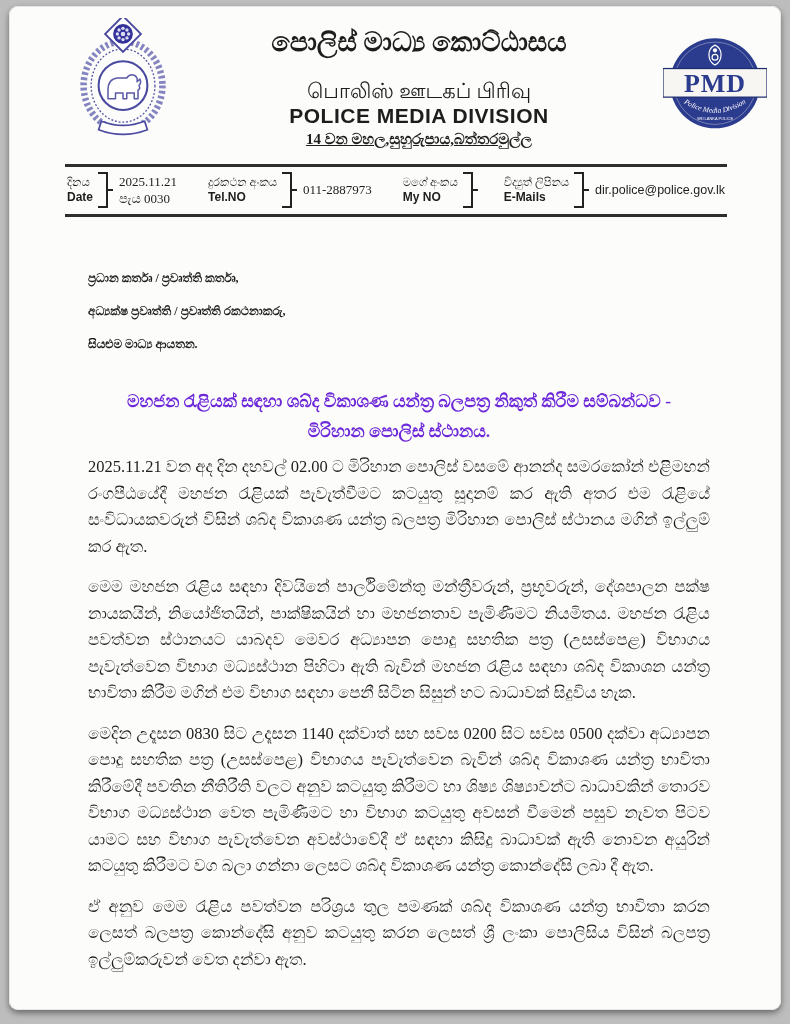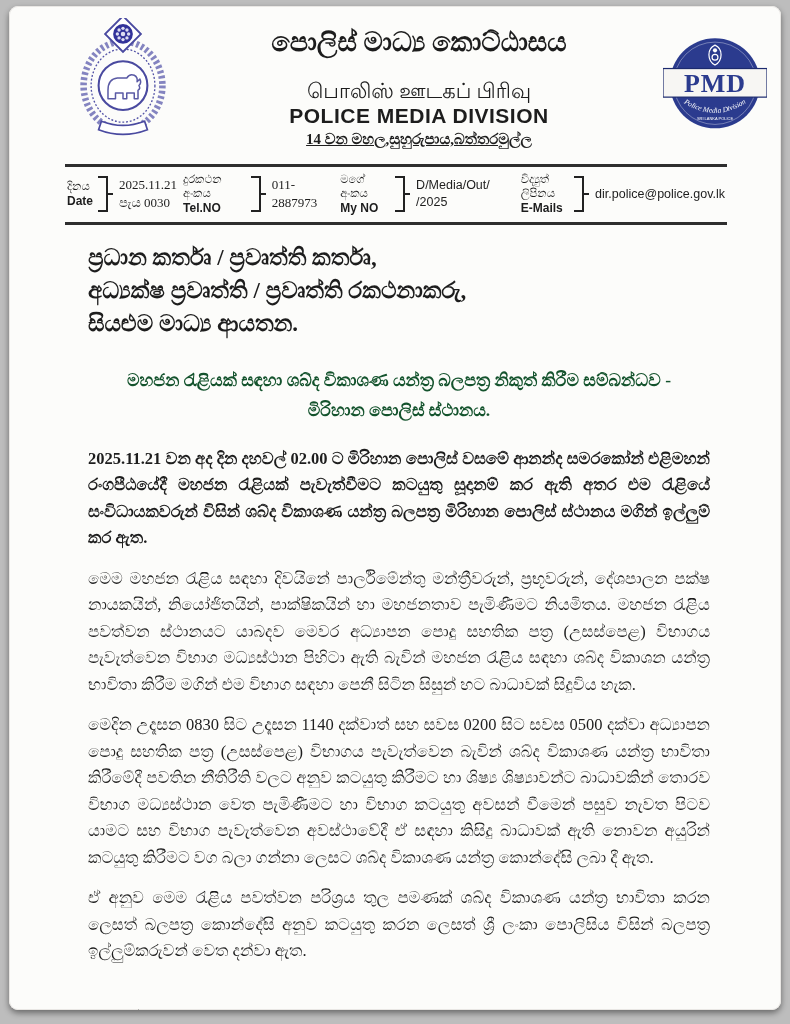--- a/index.html
+++ b/index.html
@@ -33,24 +33,24 @@
   .fld{display:flex;align-items:center;}
   .lbls{display:flex;flex-direction:column;justify-content:center;line-height:1.25;}
   .l-si{font-size:11.5px;}
   .l-en{font-size:12px;font-weight:bold;font-family:"Liberation Sans","DejaVu Sans",sans-serif;}
   .brk{width:8px;height:32px;border:2px solid #222;border-left:none;margin-left:5px;position:relative;flex:0 0 auto;}
   .brk::after{content:"";position:absolute;top:50%;right:-7px;margin-top:-1px;width:5px;height:2px;background:#222;}
   .val{margin-left:11px;font-size:13px;line-height:1.35;}
   .val.sans{font-family:"Liberation Sans","DejaVu Sans",sans-serif;font-size:12.5px;}
   
   .content{padding:0 71px 0 79px;}
-  .recipients{margin-top:16px;font-size:23px;font-weight:600;line-height:33px;}
+  .recipients{margin-top:45px;font-size:12px;font-weight:600;line-height:33px;}
   .subject{margin-top:25px;text-align:center;font-weight:bold;font-size:17.5px;line-height:30px;}
   .content p{margin:14px 0;text-align:justify;font-size:16.5px;line-height:26.5px;}
-  .content p.first{margin-top:21px;font-weight:bold;}
+  .content p.first{margin-top:8px;}
   .signature{margin-top:44px;font-weight:bold;font-size:17px;}
 </style>
 </head>
 <body>
 
 <div class="page">
 
   <header class="letterhead">
 
     <svg class="crest" viewBox="0 0 110 130" xmlns="http://www.w3.org/2000/svg">
@@ -125,42 +125,41 @@
       <span class="brk"></span>
       <div class="val">011-2887973</div>
     </div>
 
     <div class="fld">
       <div class="lbls">
         <span class="l-si">මගේ අංකය</span>
         <span class="l-en">My NO</span>
       </div>
       <span class="brk"></span>
-      <div class="val sans">D/Media/Out/ /2025</div>
     </div>
 
     <div class="fld">
       <div class="lbls">
         <span class="l-si">විද්‍යුත් ලිපිනය</span>
         <span class="l-en">E-Mails</span>
       </div>
       <span class="brk"></span>
       <div class="val sans">dir.police@police.gov.lk</div>
     </div>
   </div>
 
   <main class="content">
 
     <div class="recipients">
       <div>ප්‍රධාන කර්තෘ / ප්‍රවෘත්ති කර්තෘ,</div>
       <div>අධ්‍යක්ෂ ප්‍රවෘත්ති / ප්‍රවෘත්ති රකථනාකරු,</div>
       <div>සියළුම මාධ්‍ය ආයතන.</div>
     </div>
 
-    <div class="subject" style="color:#14532d">
+    <div class="subject" style="color:#6d28d9">
       <div>මහජන රැළියක් සඳහා ශබ්ද විකාශණ යන්ත්‍ර බලපත්‍ර නිකුත් කිරීම සම්බන්ධව -</div>
       <div>මිරිහාන පොලිස් ස්ථානය.</div>
     </div>
 
     <p class="first">2025.11.21 වන අද දින දහවල් 02.00 ට මිරිහාන පොලිස් වසමේ ආනන්ද සමරකෝන් එළිමහන් රංගපීඨයේදී මහජන රැළියක් පැවැත්වීමට කටයුතු සූදානම් කර ඇති අතර එම රැළියේ සංවිධායකවරුන් විසින් ශබ්ද විකාශණ යන්ත්‍ර බලපත්‍ර මිරිහාන පොලිස් ස්ථානය මගින් ඉල්ලුම් කර ඇත.</p>
     <p>මෙම මහජන රැළිය සඳහා දිවයිනේ පාර්ලිමේන්තු මන්ත්‍රීවරුන්, ප්‍රභූවරුන්, දේශපාලන පක්ෂ නායකයින්, නියෝජිතයින්, පාක්ෂිකයින් හා මහජනතාව පැමිණීමට නියමිතය. මහජන රැළිය පවත්වන ස්ථානයට යාබදව මෙවර අධ්‍යාපන පොදු සහතික පත්‍ර (උසස්පෙළ) විභාගය පැවැත්වෙන විභාග මධ්‍යස්ථාන පිහිටා ඇති බැවින් මහජන රැළිය සඳහා ශබ්ද විකාශන යන්ත්‍ර භාවිතා කිරීම මගින් එම විභාග සඳහා පෙනී සිටින සිසුන් හට බාධාවක් සිදුවිය හැක.</p>
     <p>මෙදින උදෑසන 0830 සිට උදෑසන 1140 දක්වාත් සහ සවස 0200 සිට සවස 0500 දක්වා අධ්‍යාපන පොදු සහතික පත්‍ර (උසස්පෙළ) විභාගය පැවැත්වෙන බැවින් ශබ්ද විකාශණ යන්ත්‍ර භාවිතා කිරීමේදී පවතින නීතිරීති වලට අනුව කටයුතු කිරීමට හා ශිෂ්‍ය ශිෂ්‍යාවන්ට බාධාවකින් තොරව විභාග මධ්‍යස්ථාන වෙත පැමිණීමට හා විභාග කටයුතු අවසන් වීමෙන් පසුව නැවත පිටව යාමට සහ විභාග පැවැත්වෙන අවස්ථාවේදී ඒ සඳහා කිසිදු බාධාවක් ඇති නොවන අයුරින් කටයුතු කිරීමට වග බලා ගන්නා ලෙසට ශබ්ද විකාශණ යන්ත්‍ර කොන්දේසි ලබා දී ඇත.</p>
     <p>ඒ අනුව මෙම රැළිය පවත්වන පරිශ්‍රය තුල පමණක් ශබ්ද විකාශණ යන්ත්‍ර භාවිතා කරන ලෙසත් බලපත්‍ර කොන්දේසි අනුව කටයුතු කරන ලෙසත් ශ්‍රී ලංකා පොලිසිය විසින් බලපත්‍ර ඉල්ලුම්කරුවන් වෙත  දන්වා ඇත.</p>
 
     <div class="signature">පොලිස් මාධ්‍ය කොට්ඨාසය</div>

